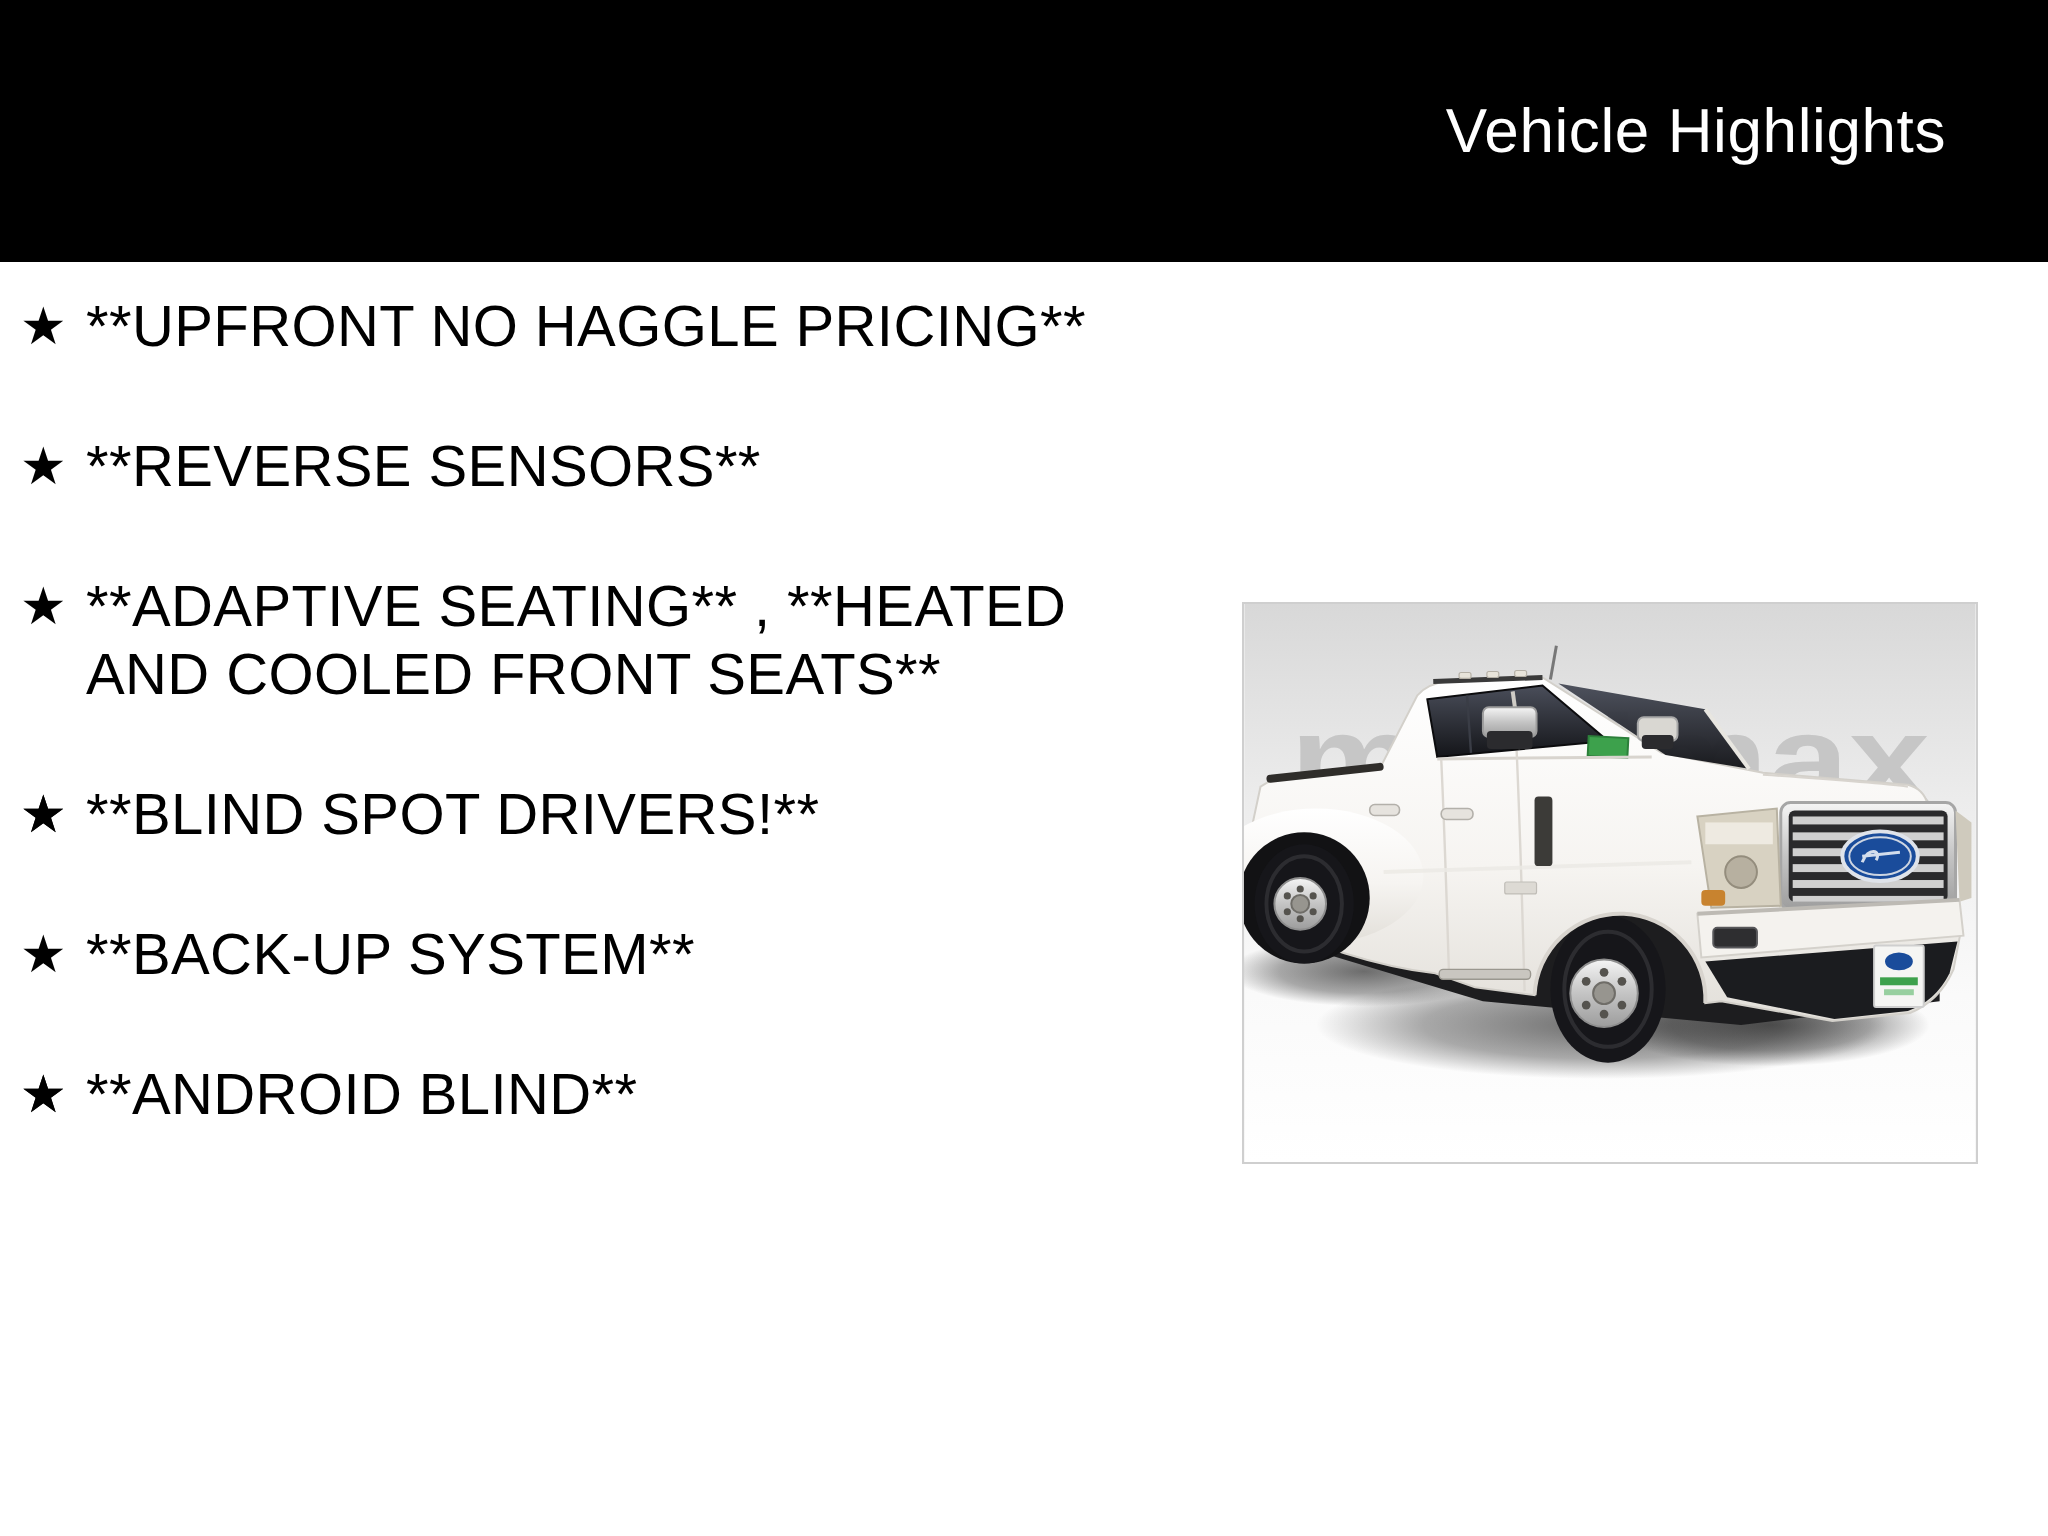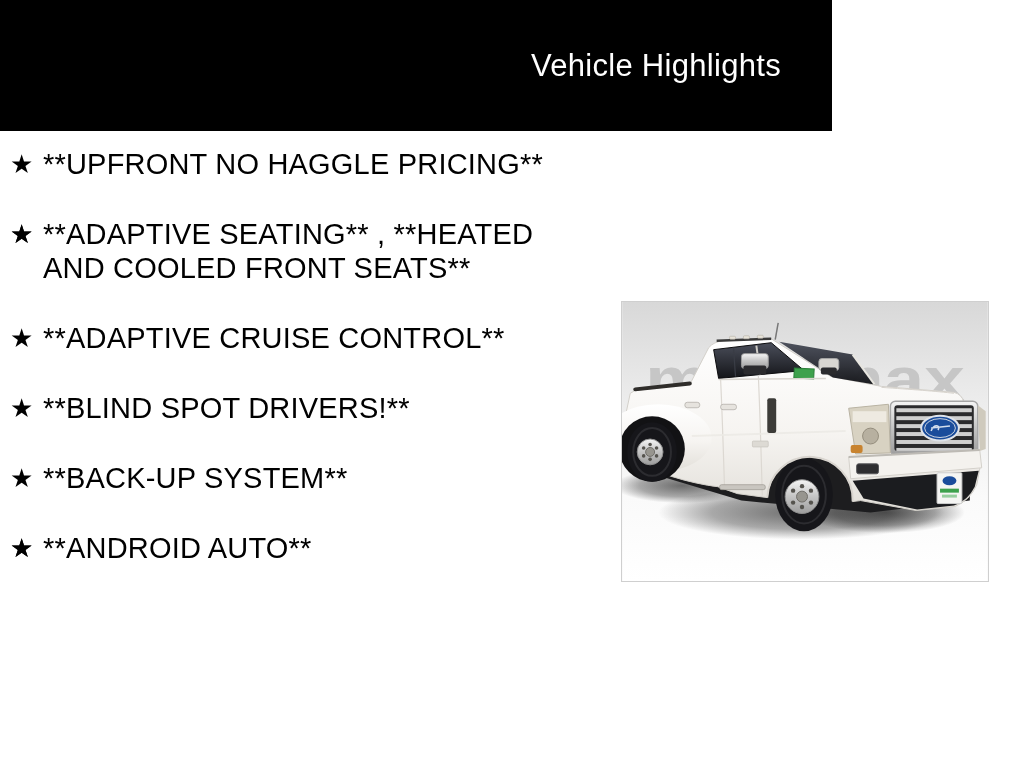--- a/index.html
+++ b/index.html
@@ -2,21 +2,21 @@
 <html><head>
 <meta charset="utf-8">
 <style>
   html,body{margin:0;padding:0;}
   body{
     width:1024px;height:768px;position:relative;overflow:hidden;
     background:#ffffff;
     font-family:"Liberation Sans", sans-serif;
   }
   .header{
-    position:absolute;top:0;left:0;width:832px;height:131px;
+    position:absolute;top:0;left:0;width:1024px;height:131px;
     background:#000000;
     display:flex;align-items:center;justify-content:flex-end;
     padding-right:51px;box-sizing:border-box;
   }
   .header-title{
     color:#ffffff;font-size:31px;font-weight:400;letter-spacing:0.3px;
   }
   ul.features{
     position:absolute;top:131px;left:0;
     margin:0;padding:16px 0 0 0;list-style:none;width:562px;
@@ -48,44 +48,44 @@
   <div class="header-title">Vehicle Highlights</div>
 </div>
 
 <ul class="features">
   <li>
     <span class="star">★</span>
     <span class="ftext">**UPFRONT NO HAGGLE PRICING**</span>
   </li>
   <li>
     <span class="star">★</span>
+    <span class="ftext">**REVERSE SENSORS**</span>
   </li>
   <li>
     <span class="star">★</span>
     <span class="ftext">**ADAPTIVE SEATING** , **HEATED
 AND COOLED FRONT SEATS**</span>
   </li>
   <li>
     <span class="star">★</span>
-    <span class="ftext">**ADAPTIVE CRUISE CONTROL**</span>
   </li>
   <li>
     <span class="star">★</span>
     <span class="ftext">**BLIND SPOT DRIVERS!**</span>
   </li>
   <li>
     <span class="star">★</span>
     <span class="ftext">**BACK-UP SYSTEM**</span>
   </li>
   <li>
     <span class="star">★</span>
   </li>
   <li>
     <span class="star">★</span>
-    <span class="ftext">**ANDROID AUTO**</span>
+    <span class="ftext">**ANDROID BLIND**</span>
   </li>
 </ul>
 
 <div class="photo">
   <svg viewBox="0 0 368 281" xmlns="http://www.w3.org/2000/svg">
     <defs>
       <linearGradient id="bgGrad" x1="0" y1="0" x2="0" y2="1">
         <stop offset="0" stop-color="#d8d8d8"></stop>
         <stop offset="0.35" stop-color="#ececec"></stop>
         <stop offset="0.7" stop-color="#fafafa"></stop>

